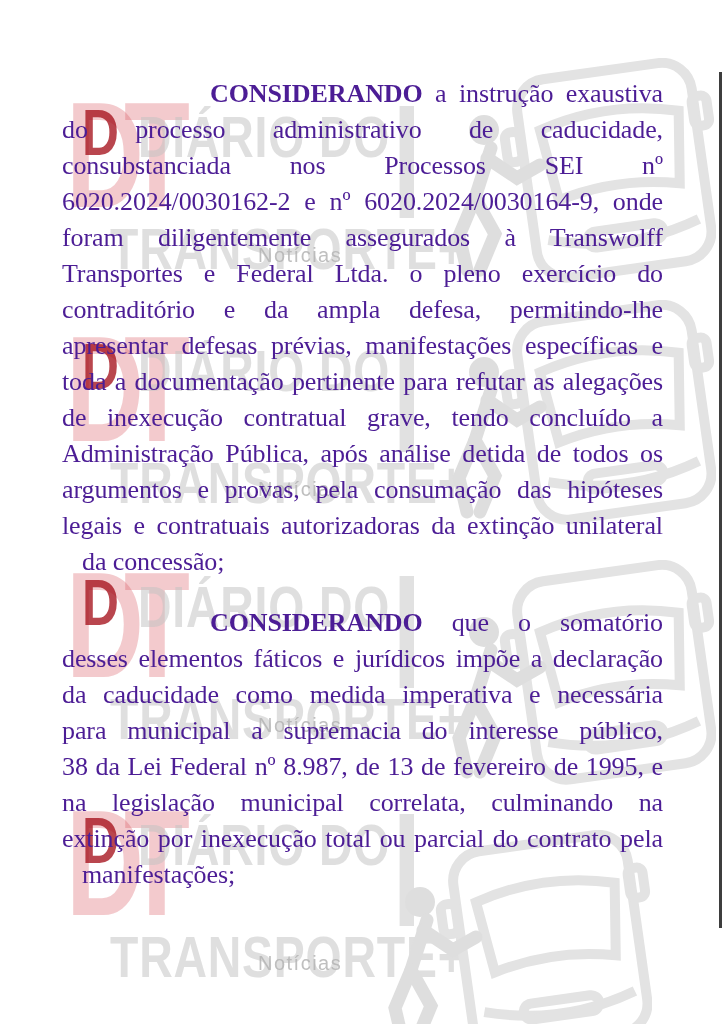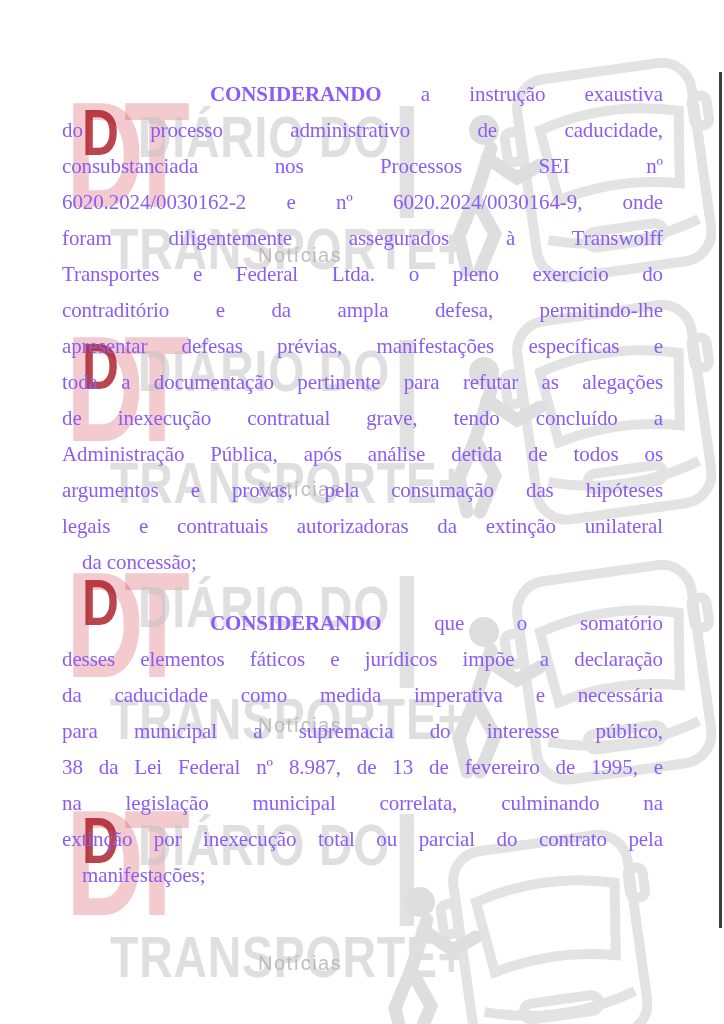--- a/index.html
+++ b/index.html
@@ -51,21 +51,21 @@
     font-family:"Liberation Sans", sans-serif; font-weight:normal;
     font-size:20px; letter-spacing:1.5px; color:rgba(180,180,180,0.85);
   }
   .wm-art { position:absolute; right:8px; top:0; }
   .wm-4 .wm-art { right:72px; top:64px; }
   .wm-2 .wm-art { top:8px; }
   .wm-3 .wm-art { top:32px; }
   
   .textblock {
     position:absolute; left:62px; top:76px; width:601px; z-index:2;
-    font-size:21px; line-height:36px; color:#8b5cf6; letter-spacing:-0.1px;
+    font-size:26px; line-height:36px; color:#4c1d95; letter-spacing:-0.1px;
   }
   .line {
     text-align:justify; text-align-last:justify;
     height:36px; overflow:hidden;
   }
   .line.first { padding-left:148px; }
   .line.lastline { text-align-last:left;margin-left:20px; }
   .para-2 { margin-top:25px; }
   b { font-weight:bold; }
 </style>

